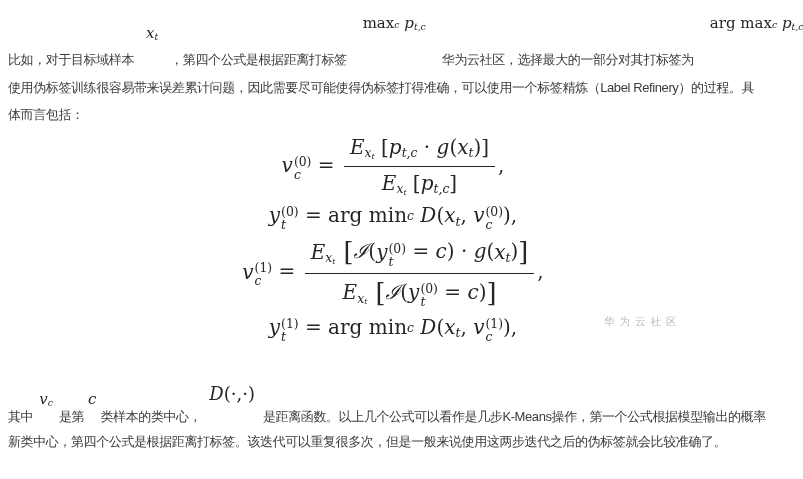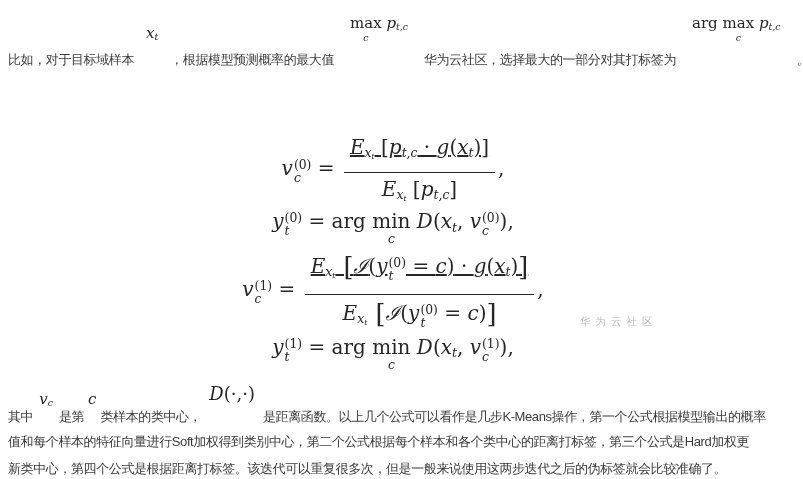--- a/index.html
+++ b/index.html
@@ -25,23 +25,23 @@
               color:var(--math);letter-spacing:0;}
   .mi{font-style:italic;}
   .mr{font-style:normal;}
   .mb{font-style:normal;font-size:1.28em;vertical-align:-0.1em;}
   .ms{display:inline;white-space:nowrap;}
   .msub{font-size:0.62em;vertical-align:-0.25em;margin-top:24px;}
   .mstack{display:inline-flex;flex-direction:column;align-items:flex-start;
           font-size:0.62em;line-height:1.05;vertical-align:0.5em;margin-left:1px;}
   .mrow{display:block;}
   .mfrac{display:inline-block;text-align:center;vertical-align:middle;margin:0 3px;}
-  .mnum{display:block;padding:1px 6px 11px;border-bottom:1.4px solid var(--math);text-decoration:underline;}
+  .mnum{display:block;padding:1px 6px 5px;border-bottom:1.4px solid var(--math);}
   .mden{display:block;padding:4px 6px 1px;text-align:center;}
-  .munder{display:inline-flex;flex-direction:column;align-items:center;line-height:1;}
+  .munder{display:inline-flex;flex-direction:row;align-items:center;line-height:1;}
   .mutop{display:block;}
   .mubot{display:block;font-size:0.62em;margin-top:2px;}
 
   
   .imath{display:inline-block;vertical-align:baseline;}
   .m15{font-size:15px;}
   .m18{font-size:18px;}
   .lift26{transform:translateY(-26px);}
   .lift36{transform:translateY(-36px);}
   .lift17{transform:translateY(-17px);}
@@ -50,37 +50,39 @@
   .pad6{padding:0 6px;}
   .pad8{padding:0 8px;}
   .pad12{padding:0 12px;}
   .pad16{padding:0 16px;}
 
   
   .formulas{position:absolute;top:134px;left:0;width:786px;}
   .eq{text-align:center;font-size:20px;margin-bottom:5px;line-height:1.2;}
 
   
-  .watermark{position:absolute;left:580px;top:315px;
+  .watermark{position:absolute;left:604px;top:315px;
              font-size:10.5px;color:var(--watermark);letter-spacing:5px;
              font-family:"Liberation Sans","DejaVu Sans",sans-serif;}
 </style>
 </head>
 <body>
 
 <div class="page">
 
   <div class="para para-top">
-    <div class="tline"><span class="seg">比如，对于目标域样本</span><span class="imath m15 lift26 pad12" data-math="inline_xt"><span class="ms"><span class="mi">x</span><span class="msub"><span class="mi">t</span></span></span></span><span class="seg">，根据模型预测概率的最大值</span><span class="imath m15 lift36 pad16" data-math="inline_max"><span class="munder">
+    <div class="tline"><span class="seg">比如，对于目标域样本</span><span class="imath m15 lift26 pad12" data-math="inline_xt"><span class="ms"><span class="mi">x</span><span class="msub"><span class="mi">t</span></span></span></span><span class="seg">，第四个公式是根据距离打标签</span><span class="imath m15 lift36 pad16" data-math="inline_max"><span class="munder">
             <span class="mutop"><span class="mr">max</span></span>
             <span class="mubot"><span class="mi">c</span></span>
           </span><span class="mr"> </span><span class="ms"><span class="mi">p</span><span class="msub"><span class="mi">t,c</span></span></span></span><span class="seg">华为云社区，选择最大的一部分对其打标签为</span><span class="imath m15 lift36 pad16" data-math="inline_argmax"><span class="mr">arg </span><span class="munder">
             <span class="mutop"><span class="mr">max</span></span>
             <span class="mubot"><span class="mi">c</span></span>
           </span><span class="mr"> </span><span class="ms"><span class="mi">p</span><span class="msub"><span class="mi">t,c</span></span></span></span><span class="seg">。直接</span></div>
+    <div class="tline">使用伪标签训练很容易带来误差累计问题，因此需要尽可能使得伪标签打得准确，可以使用一个标签精炼（Label Refinery）的过程。具</div>
+    <div class="tline">体而言包括：</div>
   </div>
 
   <div class="formulas">
     <div class="eq" data-math="eq1"><span class="ms"><span class="mi">v</span><span class="mstack">
             <span class="mrow"><span class="mr">(0)</span></span>
             <span class="mrow"><span class="mi">c</span></span>
           </span></span><span class="mr"> = </span><span class="mfrac"><span class="mnum"><span class="ms"><span class="mi">E</span><span class="msub"><span class="ms"><span class="mi">x</span><span class="msub"><span class="mi">t</span></span></span></span></span><span class="mr"> [</span><span class="ms"><span class="mi">p</span><span class="msub"><span class="mi">t,c</span></span></span><span class="mr"> · </span><span class="mi">g</span><span class="mr">(</span><span class="ms"><span class="mi">x</span><span class="msub"><span class="mi">t</span></span></span><span class="mr">)]</span></span><span class="mden"><span class="ms"><span class="mi">E</span><span class="msub"><span class="ms"><span class="mi">x</span><span class="msub"><span class="mi">t</span></span></span></span></span><span class="mr"> [</span><span class="ms"><span class="mi">p</span><span class="msub"><span class="mi">t,c</span></span></span><span class="mr">]</span></span></span><span class="mr">,</span></div>
     <div class="eq" data-math="eq2"><span class="ms"><span class="mi">y</span><span class="mstack">
             <span class="mrow"><span class="mr">(0)</span></span>
             <span class="mrow"><span class="mi">t</span></span>
@@ -110,17 +112,16 @@
         </span><span class="mr"> </span><span class="mi">D</span><span class="mr">(</span><span class="ms"><span class="mi">x</span><span class="msub"><span class="mi">t</span></span></span><span class="mr">, </span><span class="ms"><span class="mi">v</span><span class="mstack">
             <span class="mrow"><span class="mr">(1)</span></span>
             <span class="mrow"><span class="mi">c</span></span>
           </span></span><span class="mr">),</span></div>
   </div>
 
   <div class="watermark">华为云社区</div>
 
   <div class="para para-bottom">
     <div class="tline"><span class="seg">其中</span><span class="imath m15 lift17 pad6" data-math="inline_vc"><span class="ms"><span class="mi">v</span><span class="msub"><span class="mi">c</span></span></span></span><span class="seg">是第</span><span class="imath m15 lift17 pad4" data-math="inline_c"><span class="mi">c</span></span><span class="seg">类样本的类中心，</span><span class="imath m18 lift21 pad8" data-math="inline_D"><span class="mi">D</span><span class="mr">(·,·)</span></span><span class="seg">是距离函数。以上几个公式可以看作是几步K-Means操作，第一个公式根据模型输出的概率</span></div>
-    <div class="tline">值和每个样本的特征向量进行Soft加权得到类别中心，第二个公式根据每个样本和各个类中心的距离打标签，第三个公式是Hard加权更</div>
     <div class="tline">新类中心，第四个公式是根据距离打标签。该迭代可以重复很多次，但是一般来说使用这两步迭代之后的伪标签就会比较准确了。</div>
   </div>
 
 </div>
 
 </body></html>

